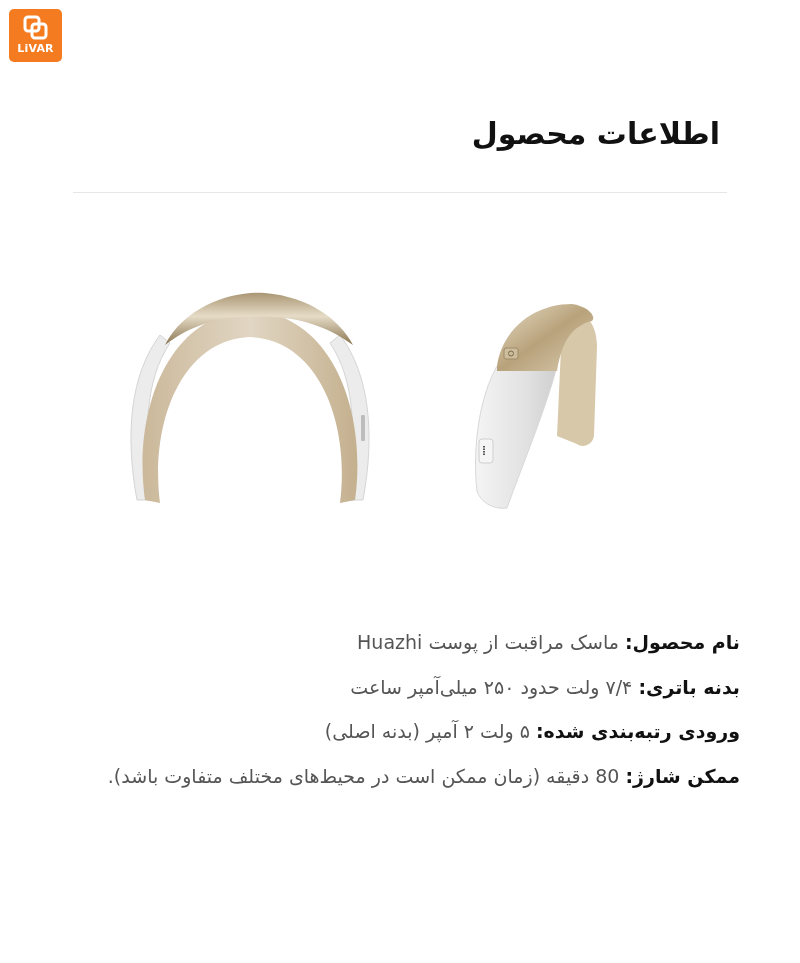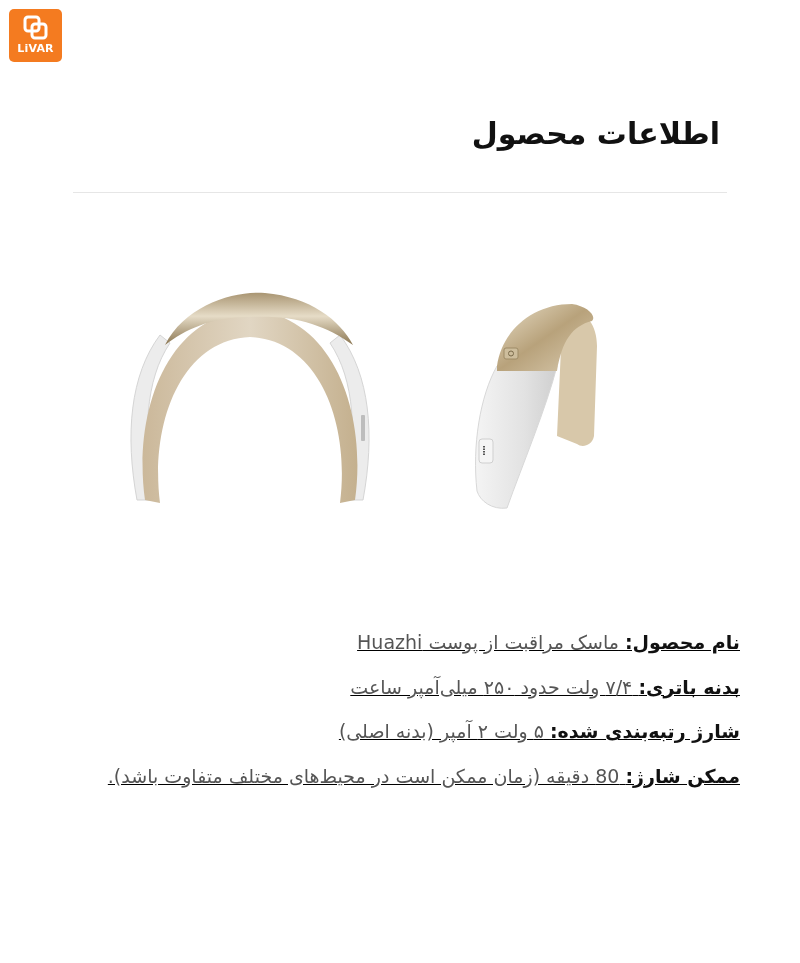--- a/index.html
+++ b/index.html
@@ -21,21 +21,21 @@
       position: absolute; right: 80px; top: 116px; direction: rtl;
       font-size: 30px; font-weight: bold; color: #111; margin: 0;
     }
     .divider {
       position: absolute; left: 73px; top: 192px; width: 654px; height: 1px;
       background: #e6e6e6; border: none; margin: 0;
     }
     .product-image { position: absolute; }
     .specs {
       position: absolute; right: 60px; top: 620px; width: 700px; direction: rtl;
-      margin: 0; padding: 0; list-style: none; text-decoration: underline;
+      margin: 0; padding: 0; list-style: none;
     }
     .spec {
       height: 44.5px; line-height: 44px; font-size: 19px; white-space: nowrap; text-align: right;
     }
     .spec .label { color: #111; font-weight: 600; }
     .spec .value { color: #555; }
   </style>
 </head>
 <body>
 
@@ -103,20 +103,20 @@
 <ul class="specs">
   <li class="spec">
     <span class="label">نام محصول:</span>
     <span class="value">ماسک مراقبت از پوست Huazhi</span>
   </li>
   <li class="spec">
     <span class="label">بدنه باتری:</span>
     <span class="value">۷/۴ ولت حدود ۲۵۰ میلی‌آمپر ساعت</span>
   </li>
   <li class="spec">
-    <span class="label">شارژ رتبه‌بندی شده:</span>
+    <span class="label">ورودی رتبه‌بندی شده:</span>
     <span class="value">۵ ولت ۲ آمپر (بدنه اصلی)</span>
   </li>
   <li class="spec">
     <span class="label">ممکن شارژ:</span>
     <span class="value">80 دقیقه (زمان ممکن است در محیط‌های مختلف متفاوت باشد).</span>
   </li>
 </ul>
 
 </body></html>

